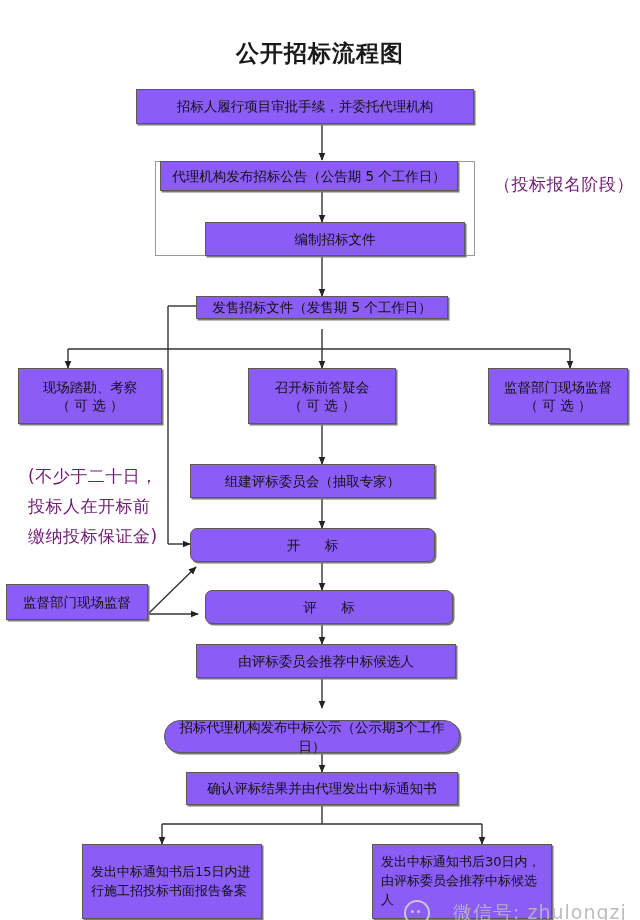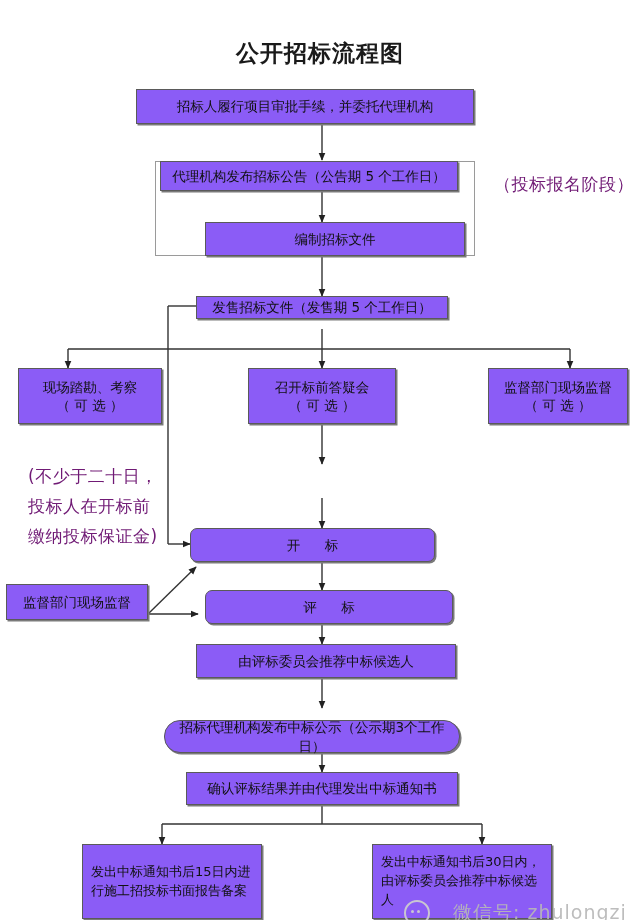--- a/index.html
+++ b/index.html
@@ -173,20 +173,21 @@
 
   <div class="node" style="left:18px; top:344px; width:144px; height:56px; white-space:pre-line;">现场踏勘、考察
 （ 可  选 ）</div>
 
   <div class="node" style="left:248px; top:344px; width:148px; height:56px; white-space:pre-line;">召开标前答疑会
 （ 可  选 ）</div>
 
   <div class="node" style="left:488px; top:344px; width:140px; height:56px; white-space:pre-line;">监督部门现场监督
 （ 可  选 ）</div>
 
+  <div class="node" style="left:190px; top:440px; width:245px; height:34px;">组建评标委员会（抽取专家）</div>
 
   <div class="node wide-space" style="left:190px; top:504px; width:245px; height:34px;">开    标</div>
 
   <div class="node wide-space" style="left:205px; top:566px; width:248px; height:34px;">评    标</div>
 
   <div class="node" style="left:6px; top:560px; width:142px; height:36px;text-align:right;">监督部门现场监督</div>
 
   <div class="node" style="left:196px; top:620px; width:260px; height:34px;">由评标委员会推荐中标候选人</div>
 
   <div class="node" style="left:164px; top:696px; width:296px; height:33px;border-radius:16px;">招标代理机构发布中标公示（公示期3个工作日）</div>

